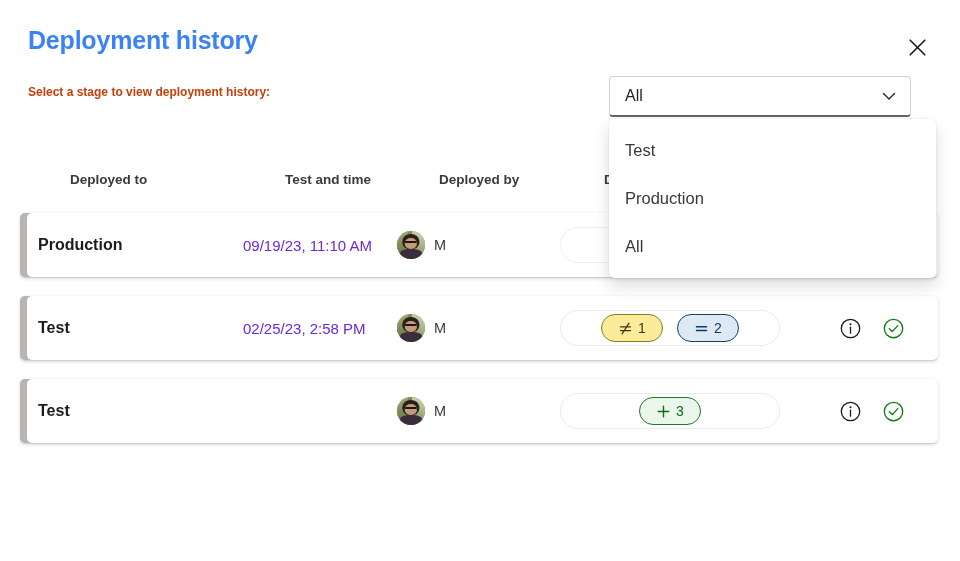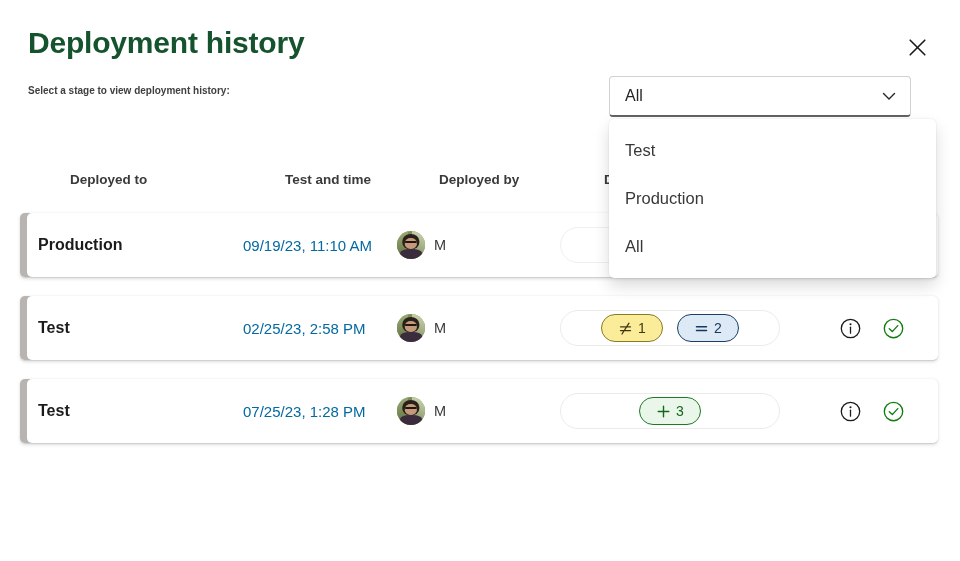--- a/index.html
+++ b/index.html
@@ -16,46 +16,46 @@
     position: relative;
     width: 960px;
     height: 561px;
     background: #ffffff;
   }
 
   
   .dialog-title {
     position: absolute;
     left: 28px; top: 26px;
-    font-size: 30px;
+    font-size: 25px;
     font-weight: 600;
     letter-spacing: -0.2px;
-    color: #14532d;
+    color: #3b82f6;
     white-space: nowrap;
   }
   .close-button {
     position: absolute;
     right: 24px; top: 28px;
     width: 38px; height: 38px;
     display: flex; align-items: center; justify-content: center;
     background: transparent;
     border: none;
     border-radius: 4px;
     cursor: pointer;
     color: #1b1b1b;
   }
   .close-button svg { display: block; }
 
   
   .subtitle {
     position: absolute;
     left: 28px; top: 85px;
-    font-size: 10px;
+    font-size: 12px;
     font-weight: 600;
-    color: #404040;
+    color: #c2410c;
     white-space: nowrap;
   }
 
   .combo-wrap {
     position: absolute;
     left: 609px; top: 76px;
     width: 302px;
   }
   .combobox {
     position: relative;
@@ -147,21 +147,21 @@
     background: #ffffff;
     border-radius: 5px 0 0 5px;
   }
 
   .cell {
     position: absolute;
     top: 0; height: 64px;
     display: flex; align-items: center;
   }
   .cell-stage { left: 18px; font-size: 16px; font-weight: 700; color: #1b1b1b; }
-  .cell-date  { left: 223px; font-size: 15px; color: #0369a1; white-space: nowrap; }
+  .cell-date  { left: 223px; font-size: 15px; color: #6d28d9; white-space: nowrap; }
   .cell-by    { left: 377px; gap: 9px; }
 
   .avatar {
     width: 28px; height: 28px;
     border-radius: 50%;
     overflow: hidden;
     position: relative;
     background: #7d8a5a;
     flex: none;
   }
@@ -332,21 +332,20 @@
             <circle cx="10.5" cy="10.5" r="9.2" stroke="#107c10" stroke-width="1.35"></circle>
             <path d="M6.3 10.8 L9.3 13.6 L14.8 7.6" stroke="#107c10" stroke-width="1.35" stroke-linecap="round" stroke-linejoin="round"></path>
           </svg>
         </span>
       </div>
     </div>
 
     <div class="row" style="top:379px">
       <div class="row-accent"></div>
       <div class="cell cell-stage">Test</div>
-      <div class="cell cell-date">07/25/23, 1:28 PM</div>
       <div class="cell cell-by">
         <span class="avatar">
           <span class="bg-l"></span>
             <span class="bg-r"></span>
           <span class="hair"></span>
             <span class="face"></span>
           <span class="glasses"></span>
             <span class="body"></span>
         </span>
         <span class="by-initial">M</span>

